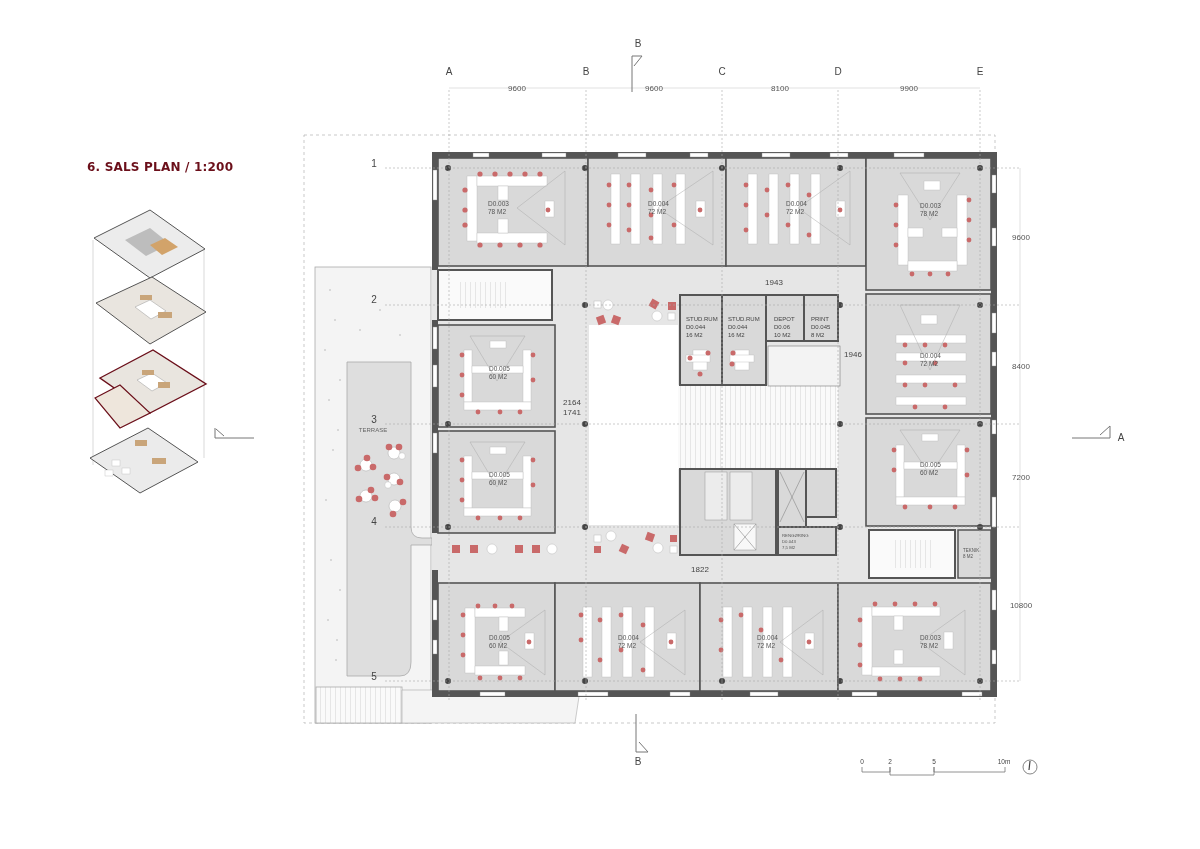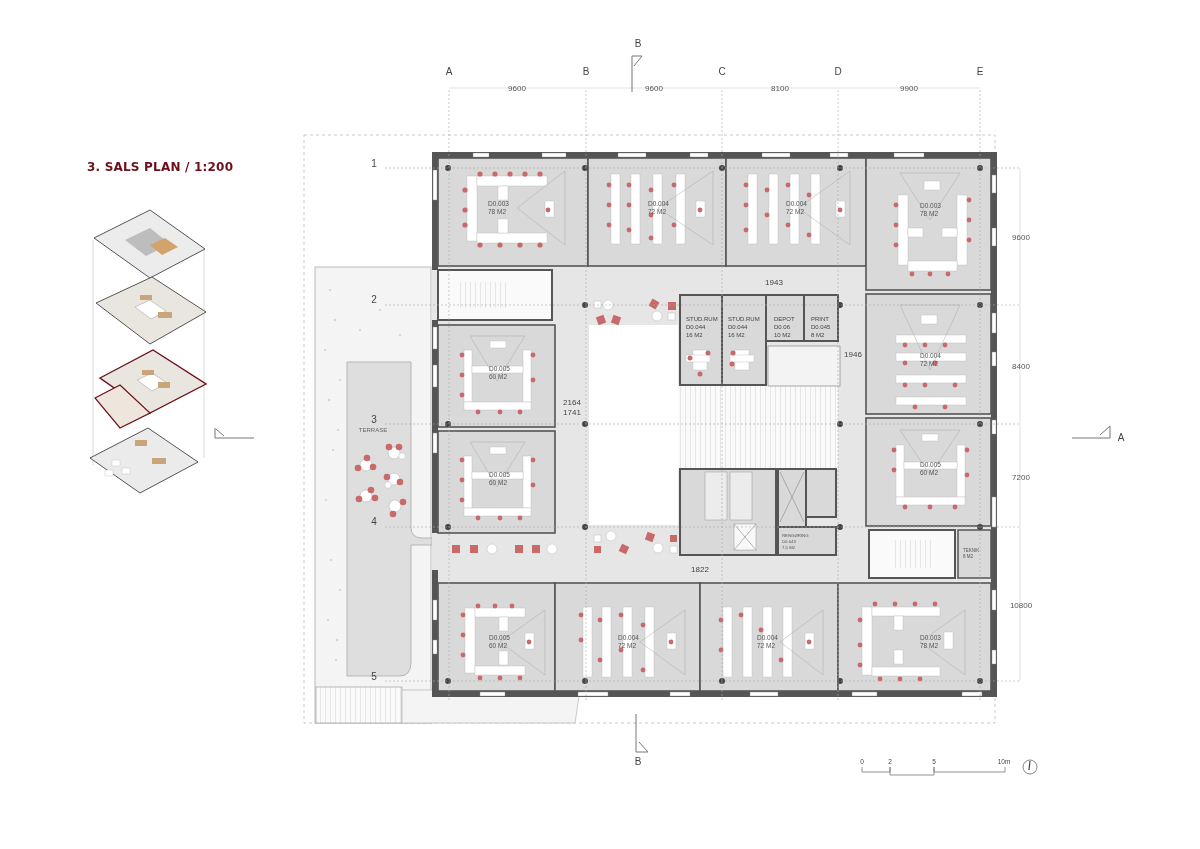--- a/index.html
+++ b/index.html
@@ -3,21 +3,21 @@
 <meta charset="utf-8">
 <style>
   html,body{margin:0;padding:0;background:#fff;}
   body{width:1200px;height:849px;position:relative;overflow:hidden;font-family:"Liberation Sans",sans-serif;}
   .title{position:absolute;left:87px;top:160px;font-size:12px;font-weight:bold;color:#6b0f1a;letter-spacing:0.2px;font-family:"DejaVu Sans",sans-serif;}
   svg text{font-family:"Liberation Sans",sans-serif;}
 </style>
 </head>
 <body>
 
-<div class="title">3. SALS PLAN / 1:200</div>
+<div class="title">6. SALS PLAN / 1:200</div>
 
 <svg style="position:absolute;left:0;top:0" width="1200" height="849">
 
   <g stroke="#cfcfcf" stroke-width="0.8" fill="none">
     <line x1="93" y1="240" x2="93" y2="465"></line>
     <line x1="204" y1="250" x2="204" y2="458"></line>
     <line x1="150" y1="211" x2="150" y2="230"></line>
   </g>
 
   <polygon points="94,238 150,210 205,249 150,278" fill="#ececec" stroke="#555" stroke-width="1"></polygon>

